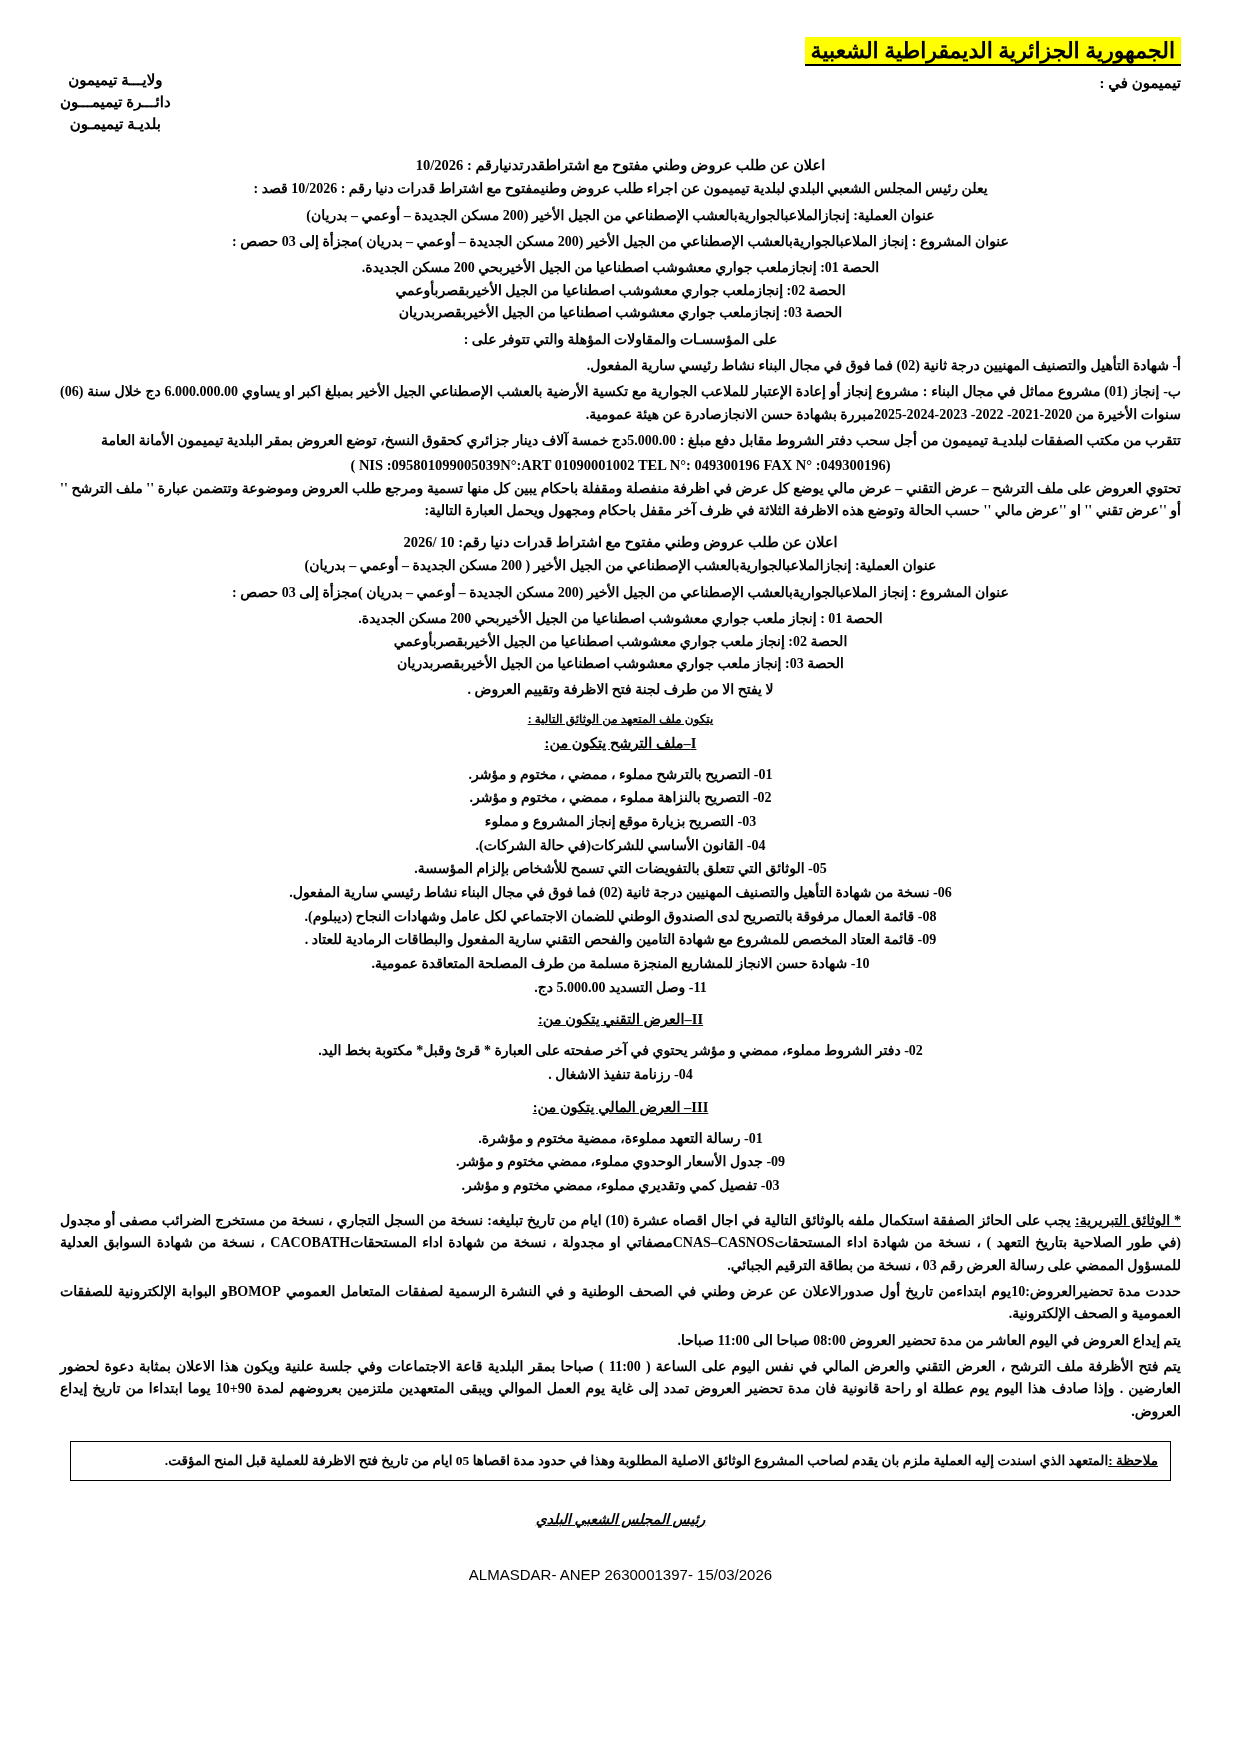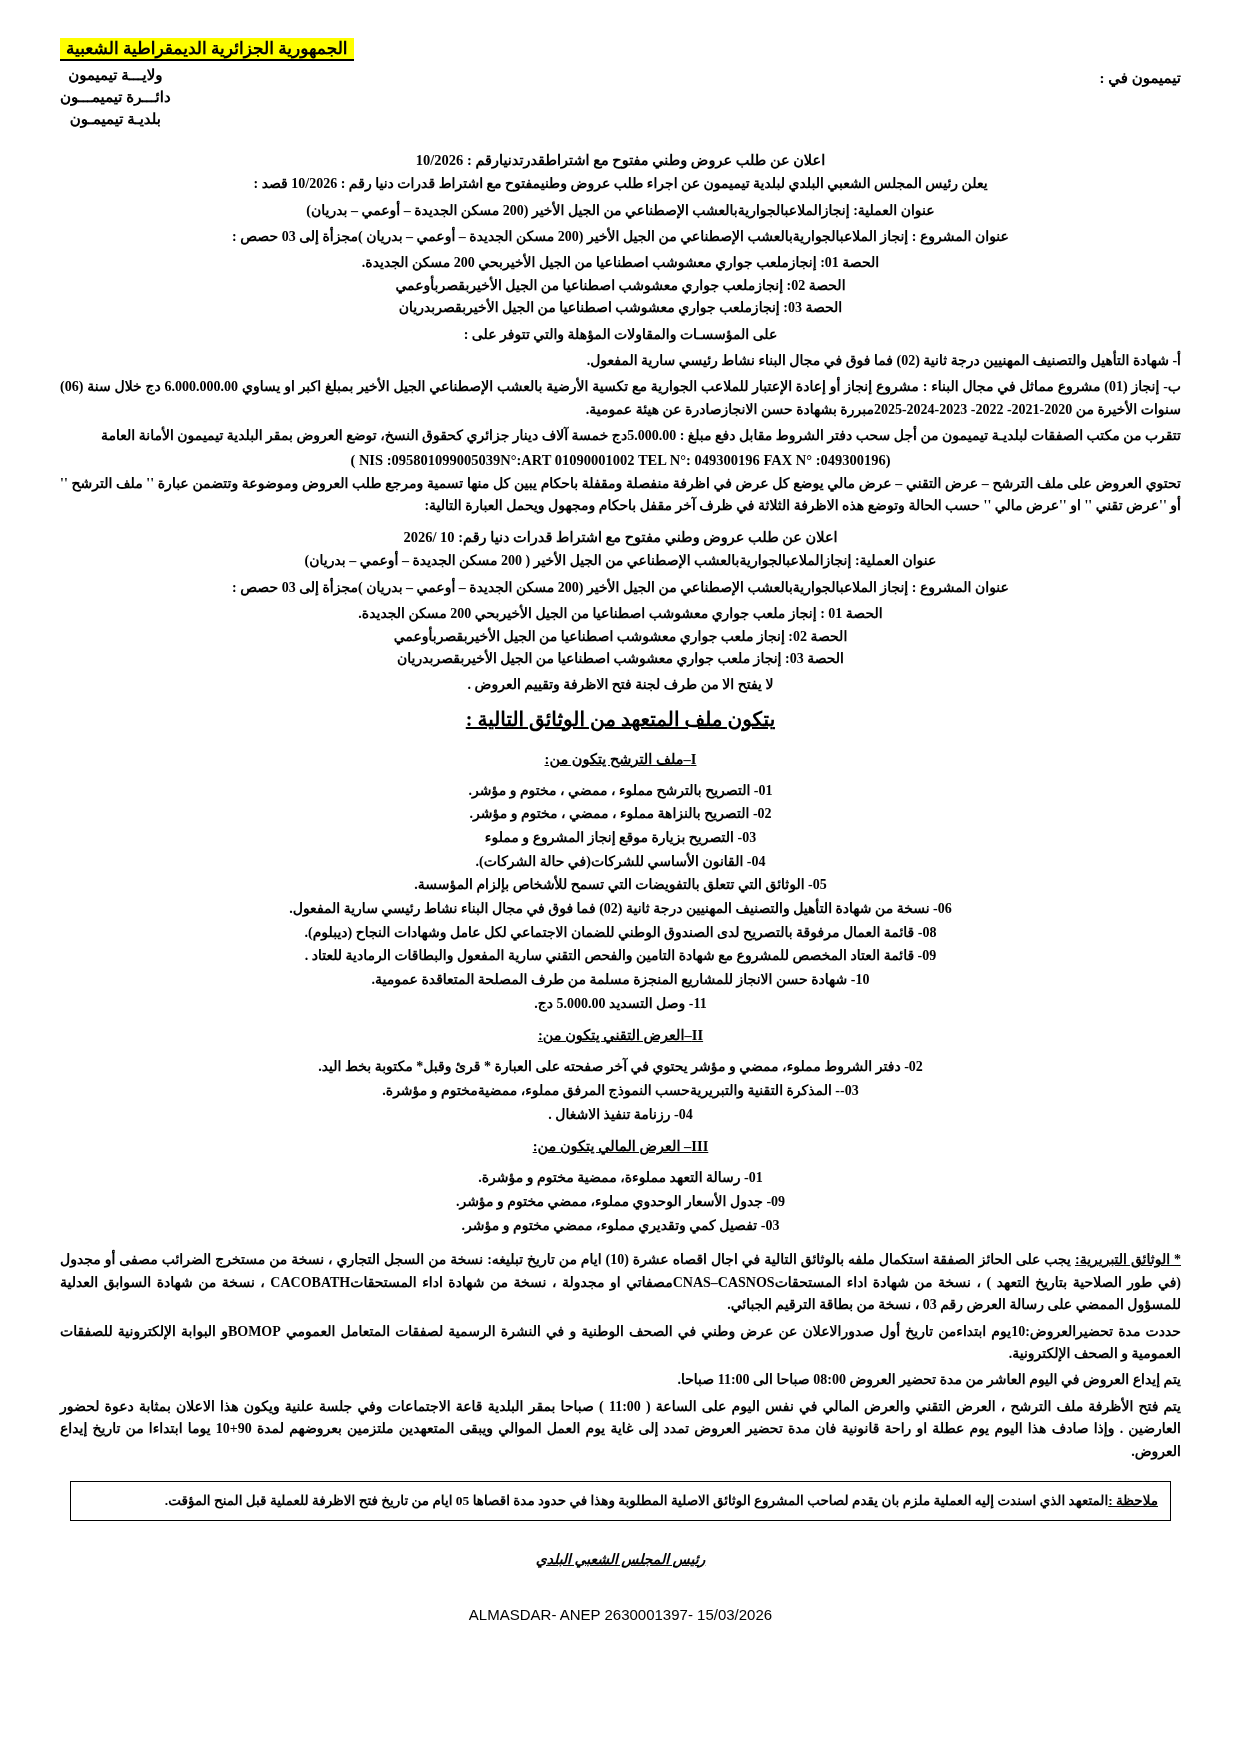--- a/index.html
+++ b/index.html
@@ -18,23 +18,23 @@
     width: 1241px;
     min-height: 1755px;
     box-sizing: border-box;
     padding: 28px 60px 20px 60px;
     position: relative;
   }
   .hl {
     background: #ffff00;
   }
   .title-line {
-    text-align: left;
-    font-weight: bold;
-    font-size: 17px;
+    text-align: right;
+    font-weight: bold;
+    font-size: 22px;
     letter-spacing: 1px;
     margin: 10px 0 0 0;
   }
   .title-line span.hl {
     padding: 1px 6px;
     border-bottom: 2px solid #000;
   }
   .top-row {
     display: flex;
     flex-direction: row-reverse;
@@ -73,23 +73,23 @@
   }
   .p.b {
     font-weight: bold;
   }
   .u {
     text-decoration: underline;
   }
   .sect-head {
     text-align: center;
     font-weight: bold;
-    font-size: 20px;
-    text-decoration: underline;
-    margin: 10px 0 20px 0;
+    font-size: 12px;
+    text-decoration: underline;
+    margin: 10px 0 8px 0;
   }
   .sub-head {
     text-align: center;
     font-weight: bold;
     font-size: 14.5px;
     text-decoration: underline;
     margin: 8px 0 2px 0;
   }
   ul.items {
     list-style: none;
@@ -215,21 +215,20 @@
     <li>06- نسخة من شهادة التأهيل والتصنيف المهنيين  درجة ثانية (02) فما فوق في مجال البناء نشاط رئيسي سارية المفعول.</li>
     <li>08- قائمة العمال مرفوقة بالتصريح لدى الصندوق الوطني للضمان الاجتماعي لكل عامل وشهادات النجاح (ديبلوم).</li>
     <li>09- قائمة العتاد المخصص للمشروع  مع شهادة التامين والفحص التقني سارية المفعول والبطاقات الرمادية للعتاد .</li>
     <li>10- شهادة حسن الانجاز للمشاريع المنجزة مسلمة من طرف المصلحة المتعاقدة عمومية.</li>
     <li>11-  وصل التسديد 5.000.00 دج.</li>
   </ul>
 
   <div class="sub-head">II–العرض التقني يتكون من:</div>
   <ul class="items">
     <li>02- دفتر الشروط مملوء، ممضي و مؤشر يحتوي في آخر صفحته على العبارة * قرئ وقبل* مكتوبة بخط اليد.</li>
-    <li>03-- المذكرة التقنية والتبريريةحسب النموذج المرفق مملوء، ممضيةمختوم و مؤشرة.</li>
     <li>04- رزنامة تنفيذ الاشغال .</li>
   </ul>
 
   <div class="sub-head">III– العرض المالي  يتكون من:</div>
   <ul class="items">
     <li>01- رسالة التعهد مملوءة، ممضية مختوم و  مؤشرة.</li>
     <li>09- جدول الأسعار الوحدوي مملوء، ممضي  مختوم و  مؤشر.</li>
     <li>03- تفصيل كمي وتقديري مملوء، ممضي مختوم و  مؤشر.</li>
   </ul>
 

